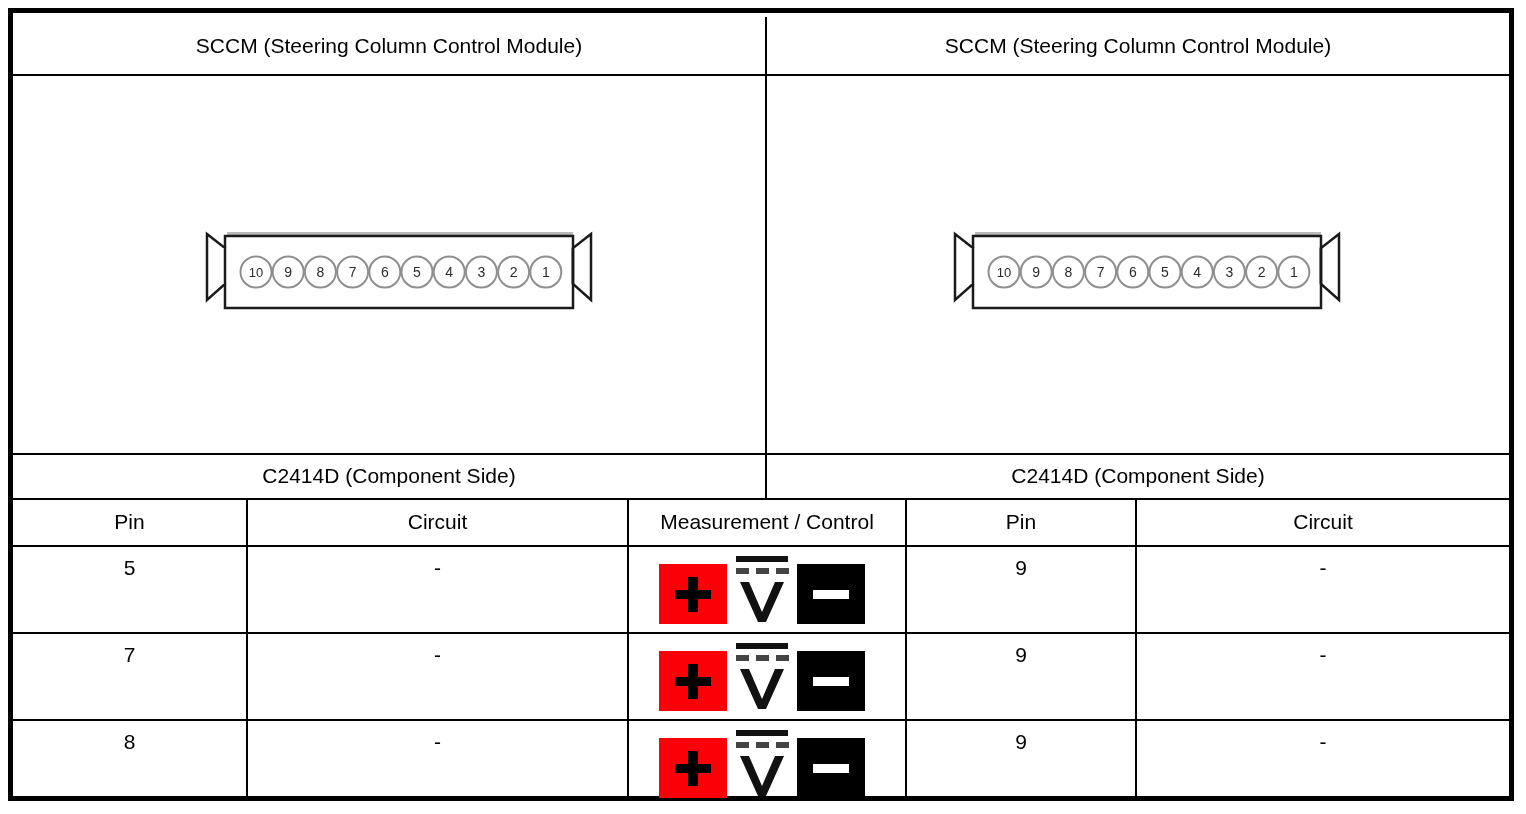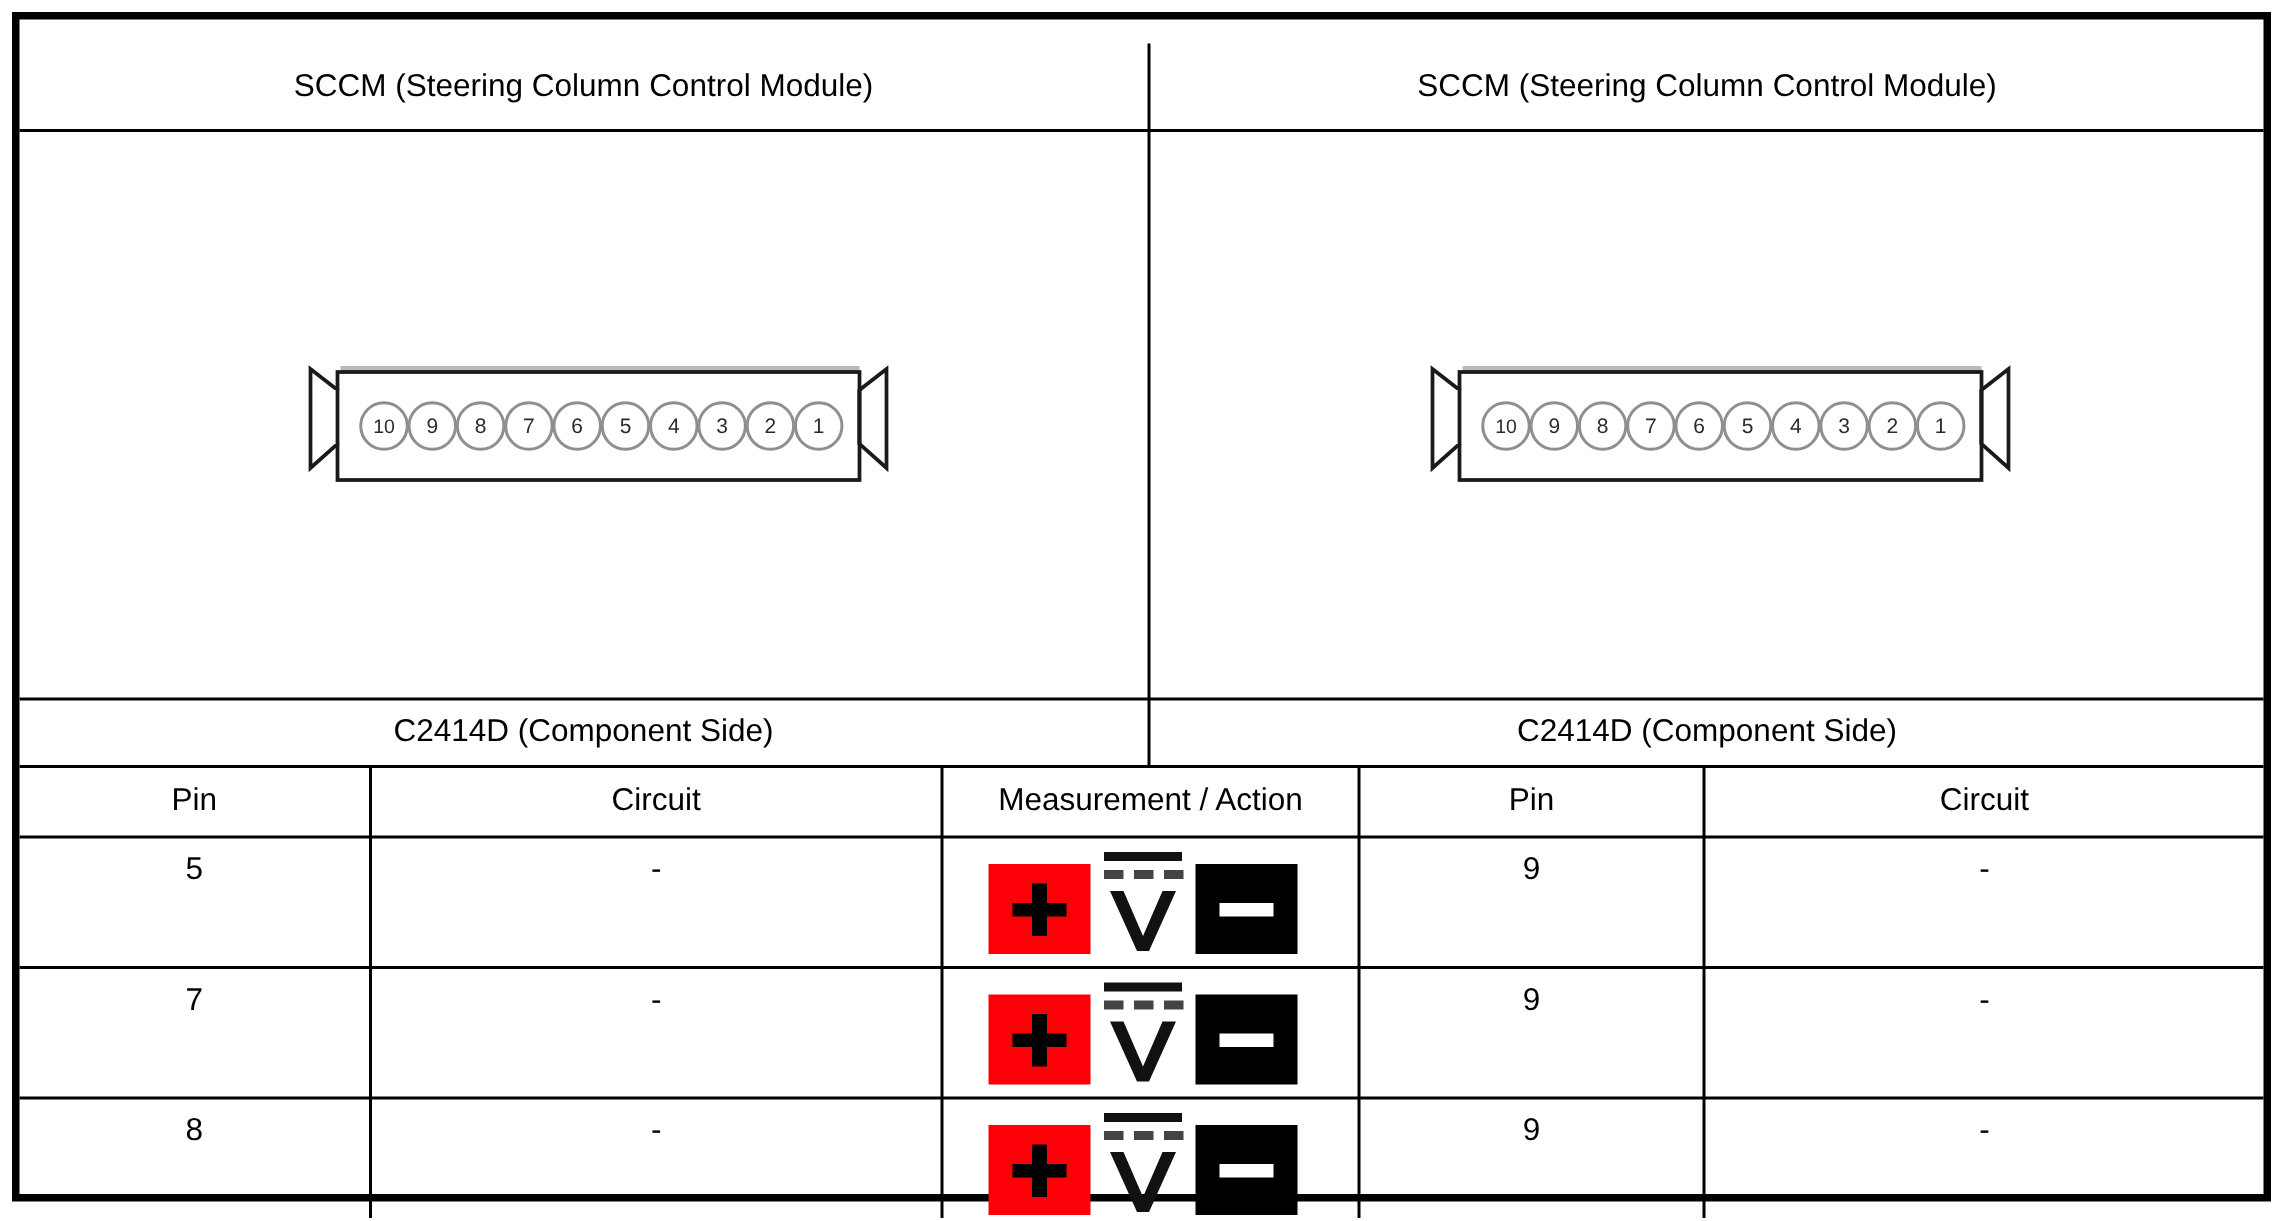--- a/index.html
+++ b/index.html
@@ -22,21 +22,21 @@
     top: 8px;
     width: 1506px;
     height: 793px;
     border: 5px solid #000000;
     box-sizing: border-box;
     background: #ffffff;
   }
 
   .grid {
     position: absolute;
-    left: 0; top: 16px;
+    left: 0; top: 4px;
     width: 100%;
     height: 100%;
     box-sizing: border-box;
   }
 
   
   .hline {
     position: absolute;
     height: 0;
     border-top: 2px solid #000000;
@@ -237,21 +237,21 @@
       <span class="title-text">C2414D (Component Side)</span>
     </div>
 
     <div class="cell" style="left:0; top:481px; width:233px; height:47px;">
       <span class="hdr-text">Pin</span>
     </div>
     <div class="cell" style="left:235px; top:481px; width:379px; height:47px;">
       <span class="hdr-text">Circuit</span>
     </div>
     <div class="cell" style="left:616px; top:481px; width:276px; height:47px;">
-      <span class="hdr-text">Measurement / Action</span>
+      <span class="hdr-text">Measurement / Control</span>
     </div>
     <div class="cell" style="left:894px; top:481px; width:228px; height:47px;">
       <span class="hdr-text">Pin</span>
     </div>
     <div class="cell" style="left:1124px; top:481px; width:372px; height:47px;">
       <span class="hdr-text">Circuit</span>
     </div>
 
     <div class="cell top" style="left:0; top:528px; width:233px; height:87px;">
       <span class="data-text">5</span>

